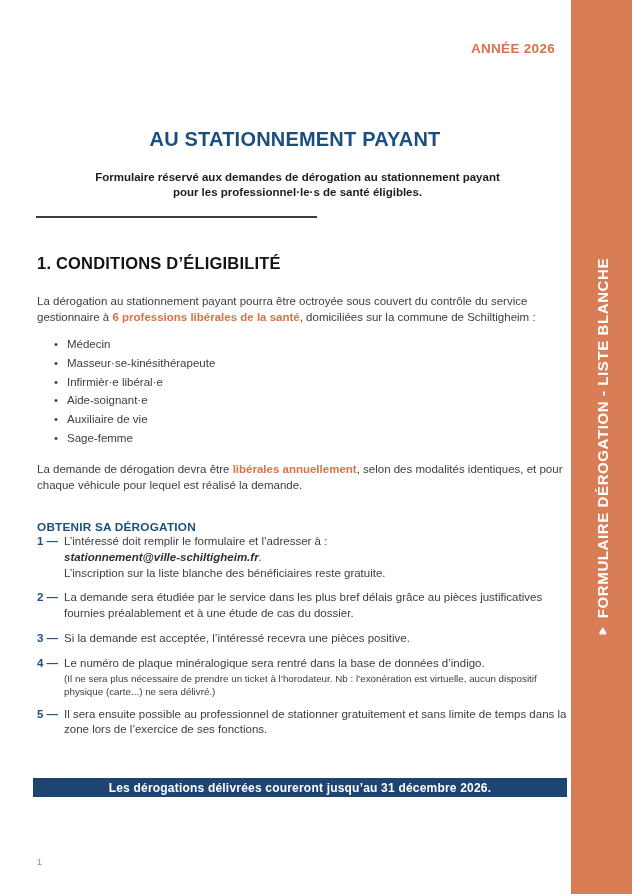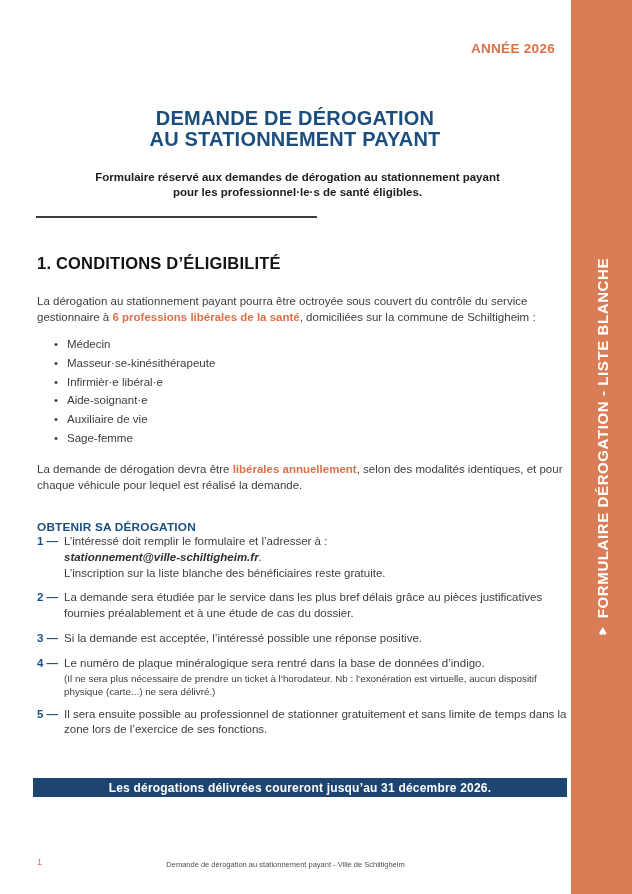--- a/index.html
+++ b/index.html
@@ -77,21 +77,21 @@
 
   <div class="side-tab">
     <div class="side-label">
       <span class="heart">♥</span>
       <span>FORMULAIRE DÉROGATION - LISTE BLANCHE</span>
     </div>
   </div>
 
   <div class="year">ANNÉE 2026</div>
 
-  <h1 class="title"><span>DEMANDE DE DÉROGATION</span><br><span>AU STATIONNEMENT PAYANT</span></h1>
+  <h1 class="title"><br><span>AU STATIONNEMENT PAYANT</span></h1>
 
   <p class="subtitle"><span>Formulaire réservé aux demandes de dérogation au stationnement payant</span><br><span>pour les professionnel·le·s de santé éligibles.</span></p>
 
   <div class="rule"></div>
 
   <h2 class="sec-heading">1. CONDITIONS D’ÉLIGIBILITÉ</h2>
 
   <p class="para p1"><span>La dérogation au stationnement payant pourra être octroyée sous couvert du contrôle du service gestionnaire à </span><span class="hl">6 professions libérales de la santé</span><span>, domiciliées sur la commune de Schiltigheim :</span></p>
 
   <ul class="bullets">
@@ -118,36 +118,35 @@
       </div>
     </div>
 
     <div class="item">
       <span class="num">2 —</span>
       <div class="ibody">La demande sera étudiée par le service dans les plus bref délais grâce au pièces justificatives fournies préalablement et à une étude de cas du dossier.</div>
     </div>
 
     <div class="item">
       <span class="num">3 —</span>
-      <div class="ibody">Si la demande est acceptée, l’intéressé possible une réponse positive.</div>
+      <div class="ibody">Si la demande est acceptée, l’intéressé recevra une pièces positive.</div>
     </div>
 
     <div class="item">
       <span class="num">4 —</span>
       <div class="ibody">
         <span>Le numéro de plaque minéralogique sera rentré dans la base de données d’indigo.</span>
         <div class="note">(Il ne sera plus nécessaire de prendre un ticket à l’horodateur. Nb : l’exonération est virtuelle, aucun dispositif physique (carte...) ne sera délivré.)</div>
       </div>
     </div>
 
     <div class="item">
       <span class="num">5 —</span>
       <div class="ibody">Il sera ensuite possible au professionnel de stationner gratuitement et sans limite de temps dans la zone lors de l’exercice de ses fonctions.</div>
     </div>
 
   </div>
 
   <div class="banner">Les dérogations délivrées coureront jusqu’au 31 décembre 2026.</div>
 
   <div class="pagenum">1</div>
-  <div class="footer-text">Demande de dérogation au stationnement payant - Ville de Schiltigheim</div>
 
 </div>
 
 </body></html>

